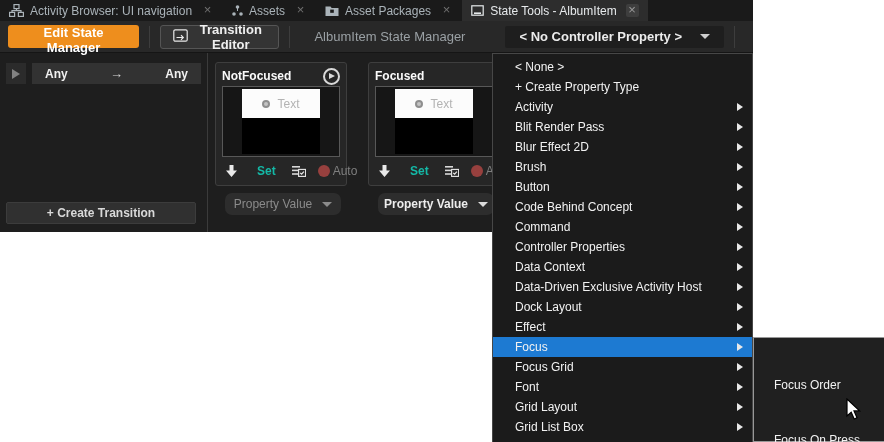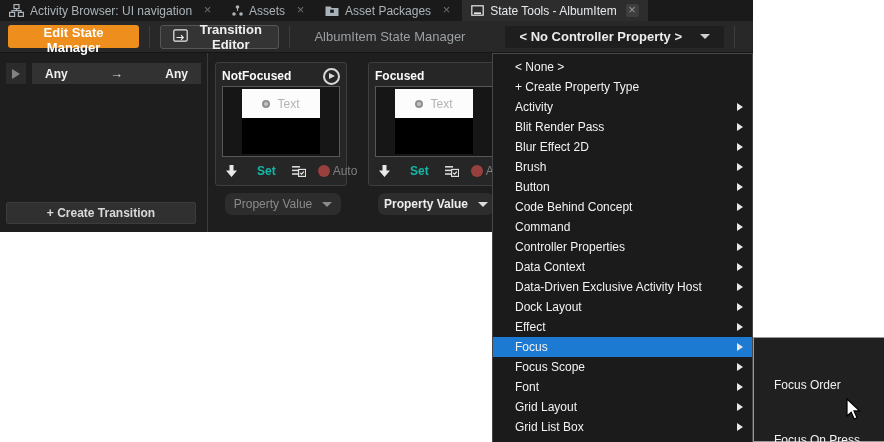--- a/index.html
+++ b/index.html
@@ -340,21 +340,21 @@
       </div>
     <div class="mi">
       <span>Effect</span>
       <span class="sub-arrow"></span>
       </div>
     <div class="mi hl">
       <span>Focus</span>
       <span class="sub-arrow"></span>
       </div>
     <div class="mi">
-      <span>Focus Scope</span>
+      <span>Focus Grid</span>
       <span class="sub-arrow"></span>
       </div>
     <div class="mi">
       <span>Font</span>
       <span class="sub-arrow"></span>
       </div>
     <div class="mi">
       <span>Grid Layout</span>
       <span class="sub-arrow"></span>
       </div>

